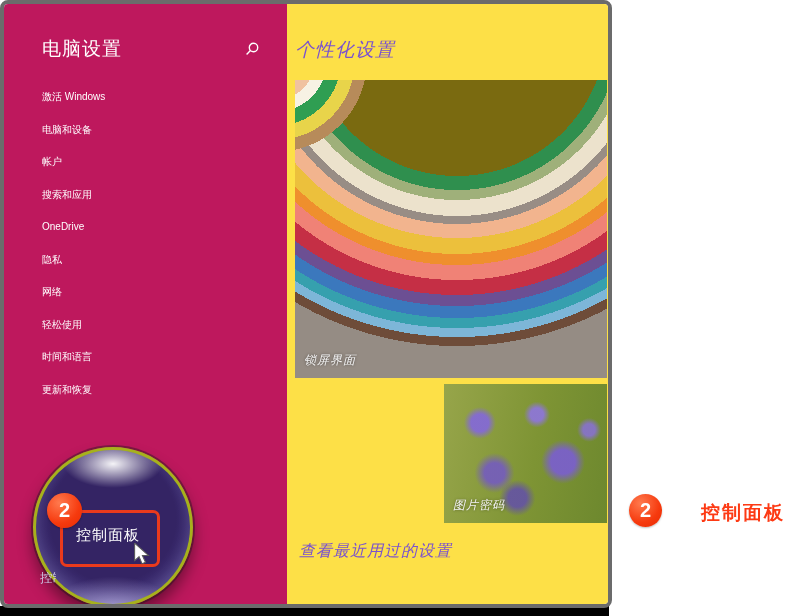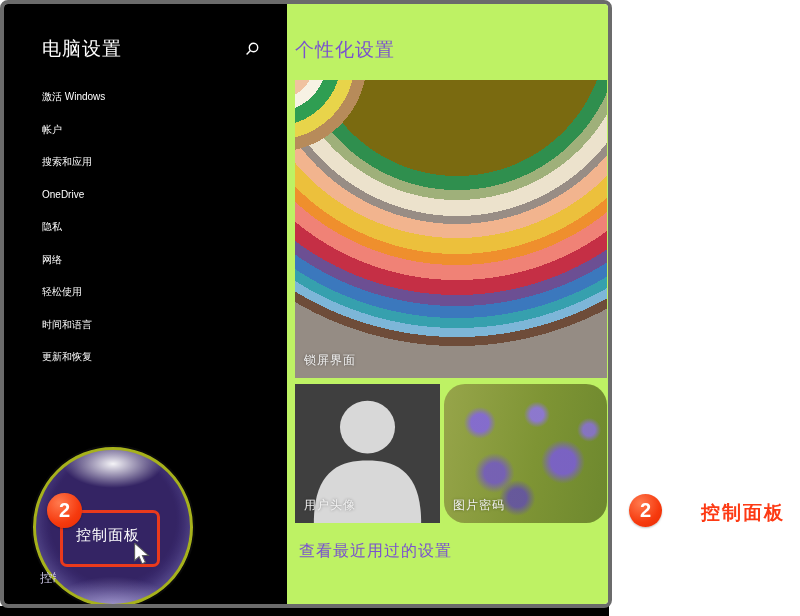--- a/index.html
+++ b/index.html
@@ -11,21 +11,21 @@
   .bottom-bar { position:absolute; left:0; top:606px; width:609px; height:10px;
                 background:#000; z-index:0; }
 
   
   .window { position:absolute; left:0; top:0; width:612px; height:608px;
             border:4px solid #6b6b6b; border-radius:8px; background:#fff;
             overflow:hidden; z-index:1; }
 
   
   .sidebar { position:absolute; left:0; top:0; width:283px; height:100%;
-             background:#000000; }
+             background:#be185d; }
   .sidebar-title-row { position:absolute; left:38px; top:32px; width:220px;
              display:flex; align-items:center; justify-content:space-between; }
   .sidebar-title { color:#fff; font-size:19px; font-weight:400; letter-spacing:1px; }
   .search-btn { width:20px; height:20px; display:flex; align-items:center;
              justify-content:center; cursor:pointer; }
   .side-nav { position:absolute; left:38px; top:84px; width:230px; }
   .side-item { height:32.5px; color:#ffffff; font-size:10px; line-height:18px;
              cursor:pointer; white-space:nowrap; }
   .side-item-partial { position:absolute; left:36px; top:566px; width:16px;
              overflow:hidden; white-space:nowrap; color:#cdc7e6; font-size:12.5px;
@@ -45,21 +45,21 @@
   .mag-label { position:absolute; left:13px; top:13px; color:#ffffff; font-size:15px;
             letter-spacing:1px; white-space:nowrap; }
   .mag-cursor { position:absolute; left:70px; top:30px; }
   .step-badge { position:absolute; display:flex; align-items:center; justify-content:center;
             border-radius:50%; color:#fff; font-weight:bold;
             background:radial-gradient(circle at 35% 28%, #ff7a4e 0%, #f63a0e 60%, #e82a02 100%);
             box-shadow:0 1px 2px rgba(0,0,0,.25); }
   .badge-bubble { left:43px; top:489px; width:35px; height:35px; font-size:20px; z-index:6; }
 
   
-  .content { position:absolute; left:283px; top:0; right:0; height:100%; background:#bef264; }
+  .content { position:absolute; left:283px; top:0; right:0; height:100%; background:#fde047;font-style:italic; }
   .content-title { position:absolute; left:8px; top:33px; color:#7a52cf;
             font-size:19px; font-weight:400; letter-spacing:1px; }
   .lock-tile { position:absolute; left:8px; top:76px; width:312px; height:298px;
             cursor:pointer; overflow:hidden;
             background:
               radial-gradient(circle at -20px -20px, #f0c2a0 0 40px, #f7f2e4 40px 52px,
                  #2f9e52 52px 66px, #e8d44a 66px 80px, #b78b5a 80px 92px, rgba(0,0,0,0) 92px),
               radial-gradient(circle at 162px -54px,
                  #7a6a10 0 150px, #2f8f4e 150px 164px, #9fb07a 164px 174px,
                  #ece2cc 174px 190px, #988d85 190px 198px, #f2b48e 198px 212px,
@@ -74,21 +74,21 @@
   .avatar-sil { position:absolute; left:0; top:0; width:100%; height:100%; }
   .pwd-tile { position:absolute; left:157px; top:380px; width:163px; height:139px;
             cursor:pointer; overflow:hidden;
             background:
               radial-gradient(circle 16px at 22% 28%, rgba(132,106,212,.95) 0 55%, rgba(132,106,212,0) 100%),
               radial-gradient(circle 20px at 31% 64%, rgba(116,91,192,.9) 0 50%, rgba(116,91,192,0) 100%),
               radial-gradient(circle 13px at 57% 22%, rgba(142,117,222,.9) 0 50%, rgba(142,117,222,0) 100%),
               radial-gradient(circle 22px at 73% 56%, rgba(122,96,202,.95) 0 55%, rgba(122,96,202,0) 100%),
               radial-gradient(circle 12px at 89% 33%, rgba(137,112,217,.85) 0 50%, rgba(137,112,217,0) 100%),
               radial-gradient(circle 18px at 45% 82%, rgba(98,78,172,.85) 0 50%, rgba(98,78,172,0) 100%),
-              linear-gradient(100deg, #97a54a, #7e9434 55%, #6d882e); border-radius: 21px; }
+              linear-gradient(100deg, #97a54a, #7e9434 55%, #6d882e); }
   .recent-link { position:absolute; left:12px; top:537px; color:#7a52cf; font-size:16px;
             cursor:pointer; letter-spacing:1px; }
 
   
   .badge-callout { left:629px; top:494px; width:33px; height:33px; font-size:20px; z-index:2; }
   .callout-label { position:absolute; left:701px; top:500px; color:#fd3a14;
             font-size:19px; font-weight:bold; letter-spacing:2px; z-index:2; }
 </style>
 </head>
 <body>
@@ -105,20 +105,21 @@
         <span class="search-btn">
           <svg width="16" height="16" viewBox="0 0 16 16">
             <circle cx="9.5" cy="6.5" r="4.2" fill="none" stroke="#ffffff" stroke-width="1.4"></circle>
             <line x1="6.4" y1="9.6" x2="2.6" y2="13.4" stroke="#ffffff" stroke-width="1.4"></line>
           </svg>
         </span>
       </div>
 
       <div class="side-nav">
         <div class="side-item">激活 Windows</div>
+        <div class="side-item">电脑和设备</div>
         <div class="side-item">帐户</div>
         <div class="side-item">搜索和应用</div>
         <div class="side-item">OneDrive</div>
         <div class="side-item">隐私</div>
         <div class="side-item">网络</div>
         <div class="side-item">轻松使用</div>
         <div class="side-item">时间和语言</div>
         <div class="side-item">更新和恢复</div>
       </div>
 
@@ -137,27 +138,20 @@
     </div>
     <div class="step-badge badge-bubble">2</div>
 
     <div class="content">
       <div class="content-title">个性化设置</div>
 
       <div class="lock-tile">
         <span class="tile-caption">锁屏界面</span>
       </div>
 
-      <div class="avatar-tile">
-        <svg class="avatar-sil" viewBox="0 0 100 100" preserveAspectRatio="none">
-          <circle cx="50" cy="31" r="19" fill="#d8d8d8"></circle>
-          <path d="M13,100 C13,63 30,55 50,55 C70,55 87,63 87,100 Z" fill="#d8d8d8"></path>
-        </svg>
-        <span class="tile-caption">用户头像</span>
-      </div>
 
       <div class="pwd-tile">
         <span class="tile-caption">图片密码</span>
       </div>
 
       <div class="recent-link">查看最近用过的设置</div>
     </div>
   </div>
 
   <div class="step-badge badge-callout">2</div>

